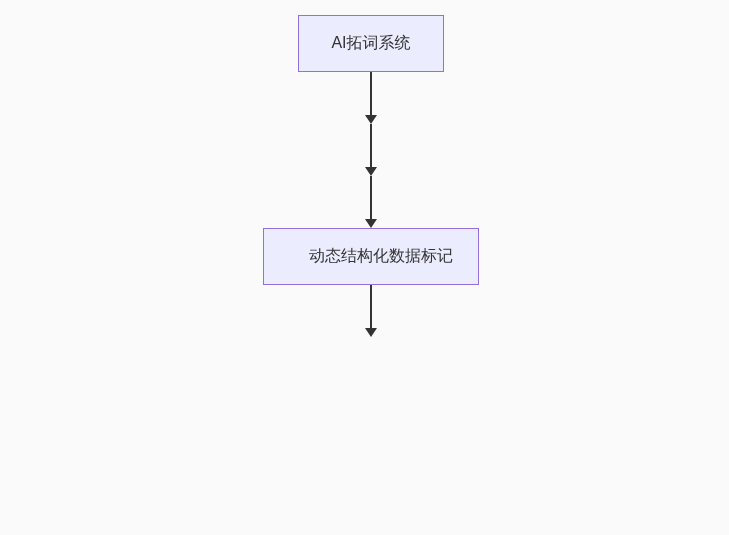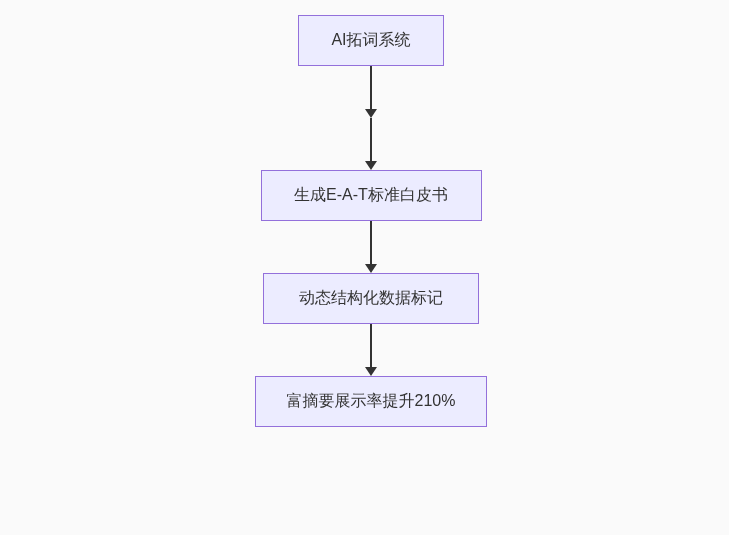--- a/index.html
+++ b/index.html
@@ -15,33 +15,33 @@
     top: 15px;
     left: 371px;
     transform: translateX(-50%);
     display: flex;
     flex-direction: column;
     align-items: center;
   }
   .flow-node {
     background: #ECECFF;
     border: 1px solid #9370DB;
-    height: 51px;
+    height: 57px;
     display: flex;
     align-items: center;
     justify-content: center;
     padding: 0 25px;
     color: #333333;
     font-size: 16px;
     white-space: nowrap;
   }
   .flow-node.n1 { min-width: 146px; }
   .flow-node.n2 { min-width: 193px; }
   .flow-node.n3 { min-width: 221px; }
-  .flow-node.n4 { min-width: 216px; }
+  .flow-node.n4 { min-width: 216px; justify-content: flex-end; }
   .flow-node.n5 { min-width: 232px; }
   .flow-arrow {
     height: 52px;
     width: 14px;
     position: relative;
     display: flex;
     flex-direction: column;
     align-items: center;
   }
   .arrow-line {
@@ -71,35 +71,29 @@
     <div class="arrow-line"></div>
     <div class="arrow-head"></div>
   </div>
 
 
   <div class="flow-arrow">
     <div class="arrow-line"></div>
     <div class="arrow-head"></div>
   </div>
 
-  <div class="flow-node n3">
-    <span>生成E-A-T标准白皮书</span>
-  </div>
 
   <div class="flow-arrow">
     <div class="arrow-line"></div>
     <div class="arrow-head"></div>
   </div>
 
   <div class="flow-node n4">
     <span>动态结构化数据标记</span>
   </div>
 
   <div class="flow-arrow">
     <div class="arrow-line"></div>
     <div class="arrow-head"></div>
   </div>
 
-  <div class="flow-node n5">
-    <span>富摘要展示率提升210%</span>
-  </div>
 
 </div>
 
 </body></html>

